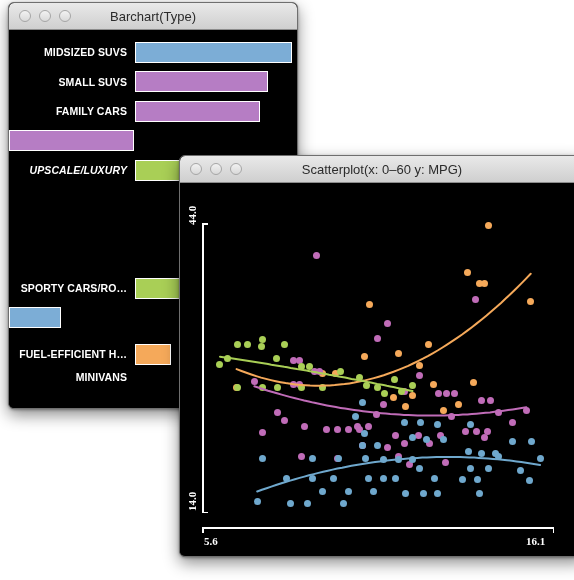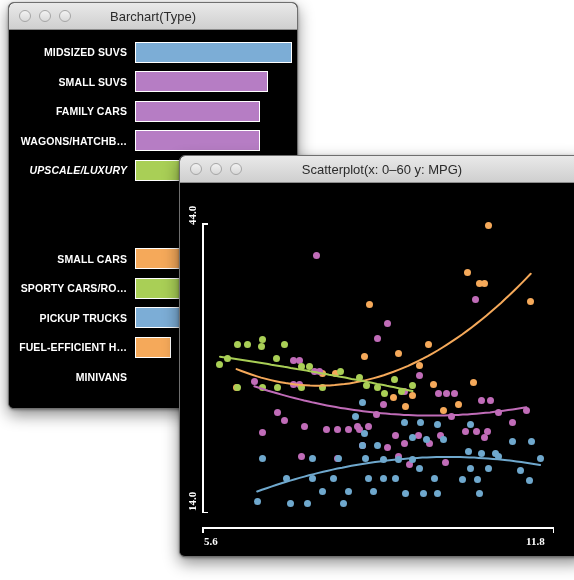--- a/index.html
+++ b/index.html
@@ -91,40 +91,34 @@
       </div>
       <div class="bar-row" style="top: 69px;">
         <div class="bar-label">FAMILY CARS</div>
         <div class="bar" style="width: 125px; background: rgb(182, 125, 196);"></div>
       </div>
       <div class="bar-row" style="top: 39.5px;">
         <div class="bar-label">SMALL SUVS</div>
         <div class="bar" style="width: 133px; background: rgb(182, 125, 196);"></div>
       </div>
       <div class="bar-row" style="top: 98.5px;">
-        <div class="bar-label">WAGONS/HATCHB…</div>
         <div class="bar" style="width: 125px; background: rgb(182, 125, 196);"></div>
       </div>
       <div class="bar-row" style="top: 128px; font-style: italic;">
         <div class="bar-label">UPSCALE/LUXURY</div>
         <div class="bar" style="width: 52px; background: rgb(169, 207, 86);"></div>
       </div>
-      <div class="bar-row" style="top: 216.5px;">
-        <div class="bar-label">SMALL CARS</div>
-        <div class="bar" style="width: 52px; background: rgb(245, 169, 90);"></div>
-      </div>
       <div class="bar-row" style="top: 246px;">
         <div class="bar-label">SPORTY CARS/RO…</div>
         <div class="bar" style="width: 52px; background: rgb(169, 207, 86);"></div>
       </div>
       <div class="bar-row" style="top: 275.5px;">
-        <div class="bar-label">PICKUP TRUCKS</div>
         <div class="bar" style="width: 52px; background: rgb(124, 173, 214);"></div>
       </div>
-      <div class="bar-row" style="top: 305px;">
+      <div class="bar-row" style="top: 312px;">
         <div class="bar-label">FUEL-EFFICIENT H…</div>
         <div class="bar" style="width: 36px; background: rgb(245, 169, 90);"></div>
       </div>
       <div class="bar-row" style="top: 334.5px; gap: 46px;">
         <div class="bar-label">MINIVANS</div>
         <div class="bar" style="width: 36px; background: rgb(124, 173, 214);"></div>
       </div>
     </div>
 </div>
 
@@ -141,21 +135,21 @@
     <div class="plot-area" id="plot-area">
         <div class="axis-line" style="left: 22px; top: 40px; width: 1.5px; height: 290px;"></div>
         <div class="axis-line" style="left: 22px; top: 40px; width: 6px; height: 1.5px;"></div>
         <div class="axis-line" style="left: 22px; top: 328.5px; width: 6px; height: 1.5px;"></div>
         <div class="axis-line" style="left: 22px; top: 344px; width: 352px; height: 1.5px;"></div>
         <div class="axis-line" style="left: 22px; top: 344px; width: 1.5px; height: 6px;"></div>
         <div class="axis-line" style="left: 372.5px; top: 344px; width: 1.5px; height: 6px;"></div>
         <div class="axlabel vert" style="left: 6px; top: 42px;">44.0</div>
         <div class="axlabel vert" style="left: 6px; top: 328px;">14.0</div>
         <div class="axlabel" style="left: 24px; top: 352px;">5.6</div>
-        <div class="axlabel" style="left: 346px; top: 352px;">11.8</div>
+        <div class="axlabel" style="left: 346px; top: 352px;">16.1</div>
         <div class="pt" style="left: 305.029px; top: 39.4px; background: rgb(245, 169, 90);"></div>
         <div class="pt" style="left: 283.945px; top: 85.8px; background: rgb(245, 169, 90);"></div>
         <div class="pt" style="left: 296.152px; top: 97.4px; background: rgb(245, 169, 90);"></div>
         <div class="pt" style="left: 300.59px; top: 97.4px; background: rgb(245, 169, 90);"></div>
         <div class="pt" style="left: 347.197px; top: 114.8px; background: rgb(245, 169, 90);"></div>
         <div class="pt" style="left: 186.294px; top: 117.7px; background: rgb(245, 169, 90);"></div>
         <div class="pt" style="left: 245.106px; top: 158.3px; background: rgb(245, 169, 90);"></div>
         <div class="pt" style="left: 180.745px; top: 169.9px; background: rgb(245, 169, 90);"></div>
         <div class="pt" style="left: 215.145px; top: 167px; background: rgb(245, 169, 90);"></div>
         <div class="pt" style="left: 236.229px; top: 178.6px; background: rgb(245, 169, 90);"></div>

